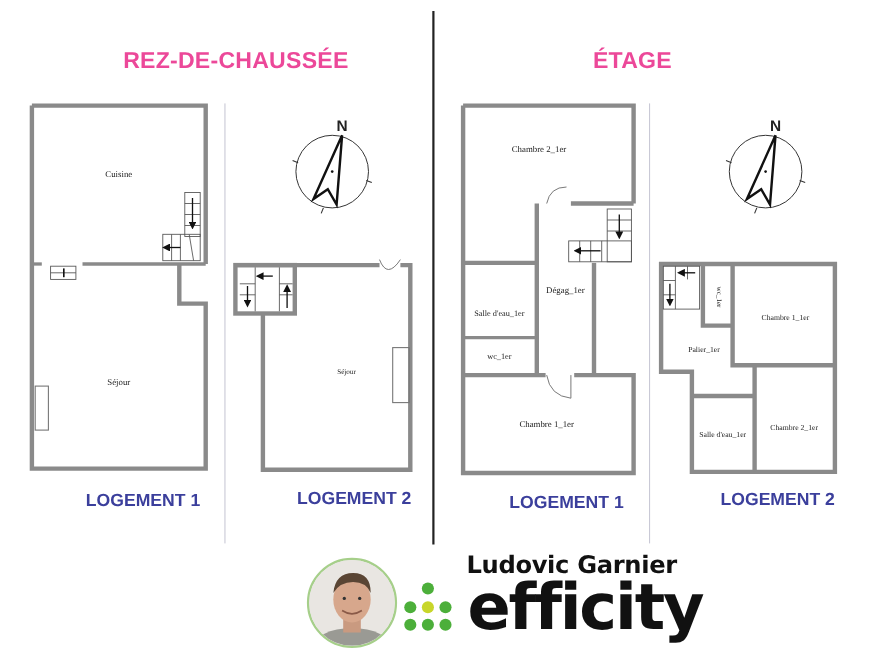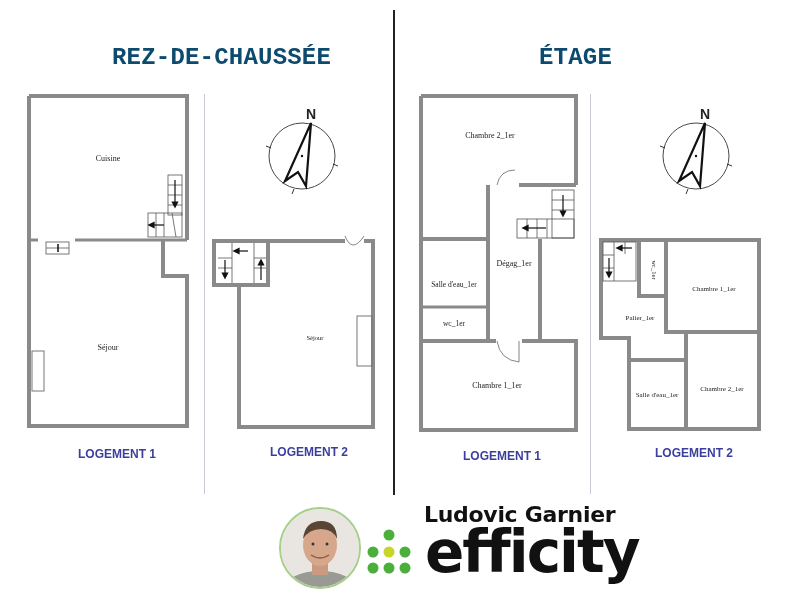--- a/index.html
+++ b/index.html
@@ -1,19 +1,19 @@
 <!DOCTYPE html>
 <html><head>
 <meta charset="utf-8">
 <style>
   html, body { margin:0; padding:0; background:#ffffff; }
   body { width:800px; height:600px; position:relative; overflow:hidden; font-family:"Liberation Sans", sans-serif; }
   .abs { position:absolute; }
-  .section-title { position:absolute; font-family:Liberation Mono, monospace; font-weight:bold; font-size:24px; color:#0c4a6e; letter-spacing:0.2px; }
-  .unit-label { position:absolute; font-family:"Liberation Sans", sans-serif; font-weight:bold; font-size:12px; color:#3b3f9c; }
+  .section-title { position:absolute; font-family:Liberation Sans, sans-serif; font-weight:bold; font-size:21px; color:#ec4899; letter-spacing:0.2px; }
+  .unit-label { position:absolute; font-family:"Liberation Sans", sans-serif; font-weight:bold; font-size:16px; color:#3b3f9c; }
   .divider-main { position:absolute; left:393px; top:10px; width:2px; height:485px; background:#222; }
   .divider-sub { position:absolute; width:1px; background:#c9c9d6; }
   svg text { font-family:"Liberation Serif", serif; fill:#222; }
   .agent-name { position:absolute; left:424px; top:502px; font-family:"DejaVu Sans", sans-serif; font-weight:bold; font-size:22px; color:#111; letter-spacing:-0.3px; }
   .brand-name { position:absolute; left:425px; top:518px; font-family:"DejaVu Sans", sans-serif; font-weight:bold; font-size:58px; color:#111; letter-spacing:-2px; }
   .avatar { position:absolute; left:279px; top:507px; width:78px; height:78px; border-radius:50%; border:2px solid #a6cf8a; overflow:hidden; background:#eee; }
 </style>
 </head>
 <body>
 

